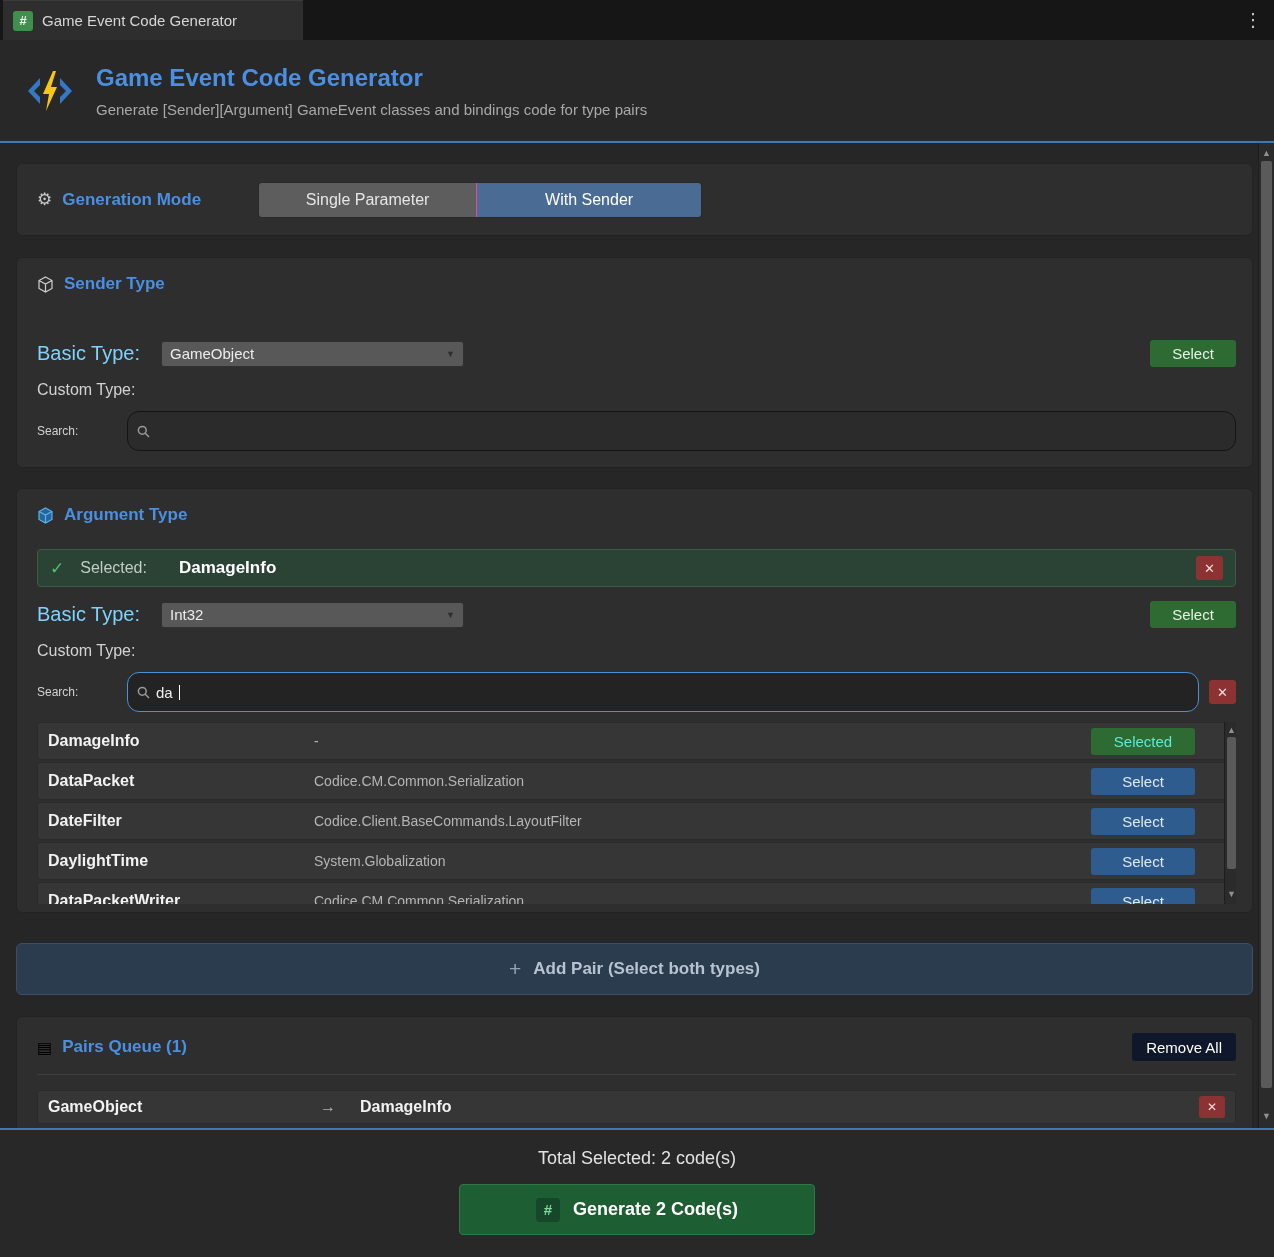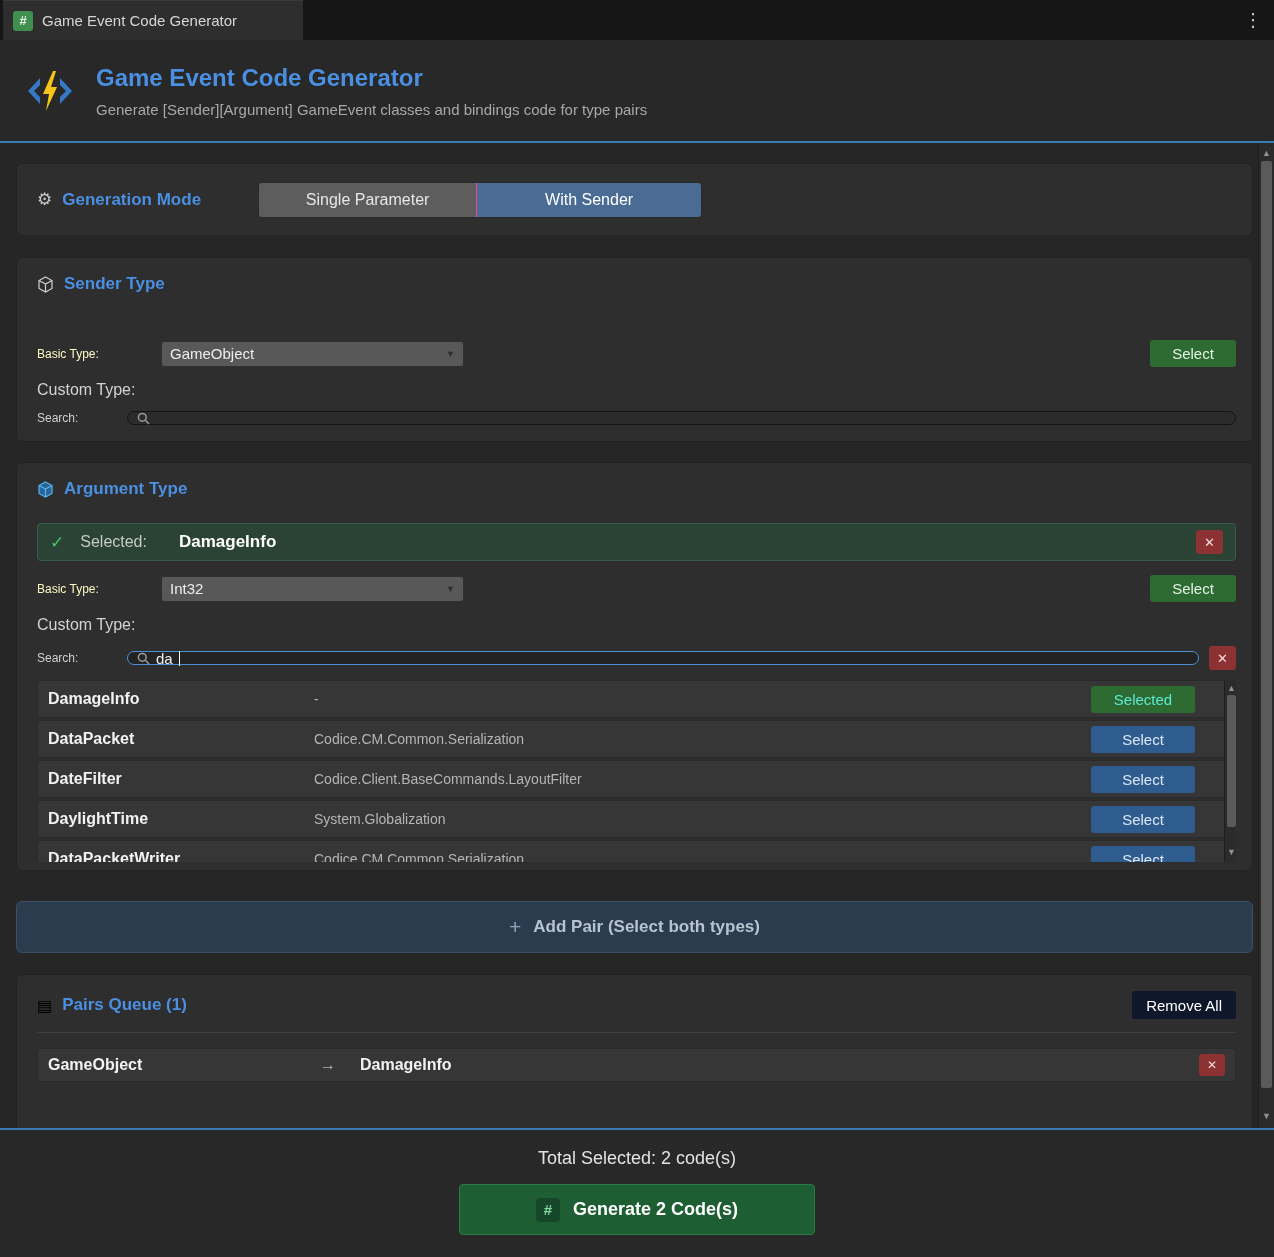--- a/index.html
+++ b/index.html
@@ -31,27 +31,27 @@
   .genmode { margin-top:20px; height:73px; display:flex; align-items:center; padding-top:0; padding-bottom:0; }
   .toggle-group { display:flex; margin-left:57px; border-radius:4px; overflow:hidden; border:1px solid #2a2a2a; }
   .toggle-btn { height:34px; display:flex; align-items:center; justify-content:center; font-size:16px; cursor:pointer; }
   .toggle-btn.off { width:218px; background:#5d5d5d; color:#e6e6e6; border-right:1px solid #ec4899; }
   .toggle-btn.on { width:224px; background:#4a6c94; color:#ffffff; }
 
   .sender-sec { margin-top:21px; }
   .sender-sec .sec-title { margin-bottom:46px; }
 
   .field-row { display:flex; align-items:center; margin-bottom:14px; }
-  .field-label { width:124px; color:#fef9c3; font-size:12px; flex:0 0 auto; }
+  .field-label { width:124px; color:#7dd3fc; font-size:20px; flex:0 0 auto; }
   .search-label { width:90px; color:#d2d2d2; font-size:12px; flex:0 0 auto; }
   .dropdown { width:303px; height:26px; background:#585858; border:1px solid #303030; border-radius:3px; display:flex; align-items:center; padding:0 8px; color:#ececec; font-size:15px; cursor:pointer; }
   .dropdown .dd-arrow { margin-left:auto; font-size:9px; color:#2e2e2e; }
   .btn-green { margin-left:auto; width:86px; height:27px; background:#2e6b33; color:#e3f3e4; border-radius:3px; font-size:15px; display:flex; align-items:center; justify-content:center; cursor:pointer; }
   .custom-label { color:#d2d2d2; font-size:16px; margin-bottom:12px; }
-  .searchbox { flex:1; height:14px; background:#2b2b2b; border:1px solid #141414; border-radius:7px; display:flex; align-items:center; padding:0 9px; gap:6px; }
+  .searchbox { flex:1; height:40px; background:#2b2b2b; border:1px solid #141414; border-radius:12px; display:flex; align-items:center; padding:0 9px; gap:6px; }
   .searchbox.focused { border:1px solid #4a90d9; background:#232323; }
   .searchbox .stext { color:#eeeeee; font-size:15px; }
   .caret { display:inline-block; width:1px; height:15px; background:#ffffff; }
 
   .arg-sec { margin-top:20px; padding-bottom:8px; }
   .arg-sec .sec-title { margin-bottom:24px; }
   .sel-banner { height:38px; background:#2a4335; border:1px solid #3a5c48; border-radius:4px; display:flex; align-items:center; padding:0 12px; margin-bottom:14px; }
   .sel-check { color:#4cc26a; font-size:17px; font-weight:bold; margin-right:16px; }
   .sel-label { color:#c4ccc6; font-size:16px; margin-right:32px; }
   .sel-value { color:#ffffff; font-size:17px; font-weight:bold; }

